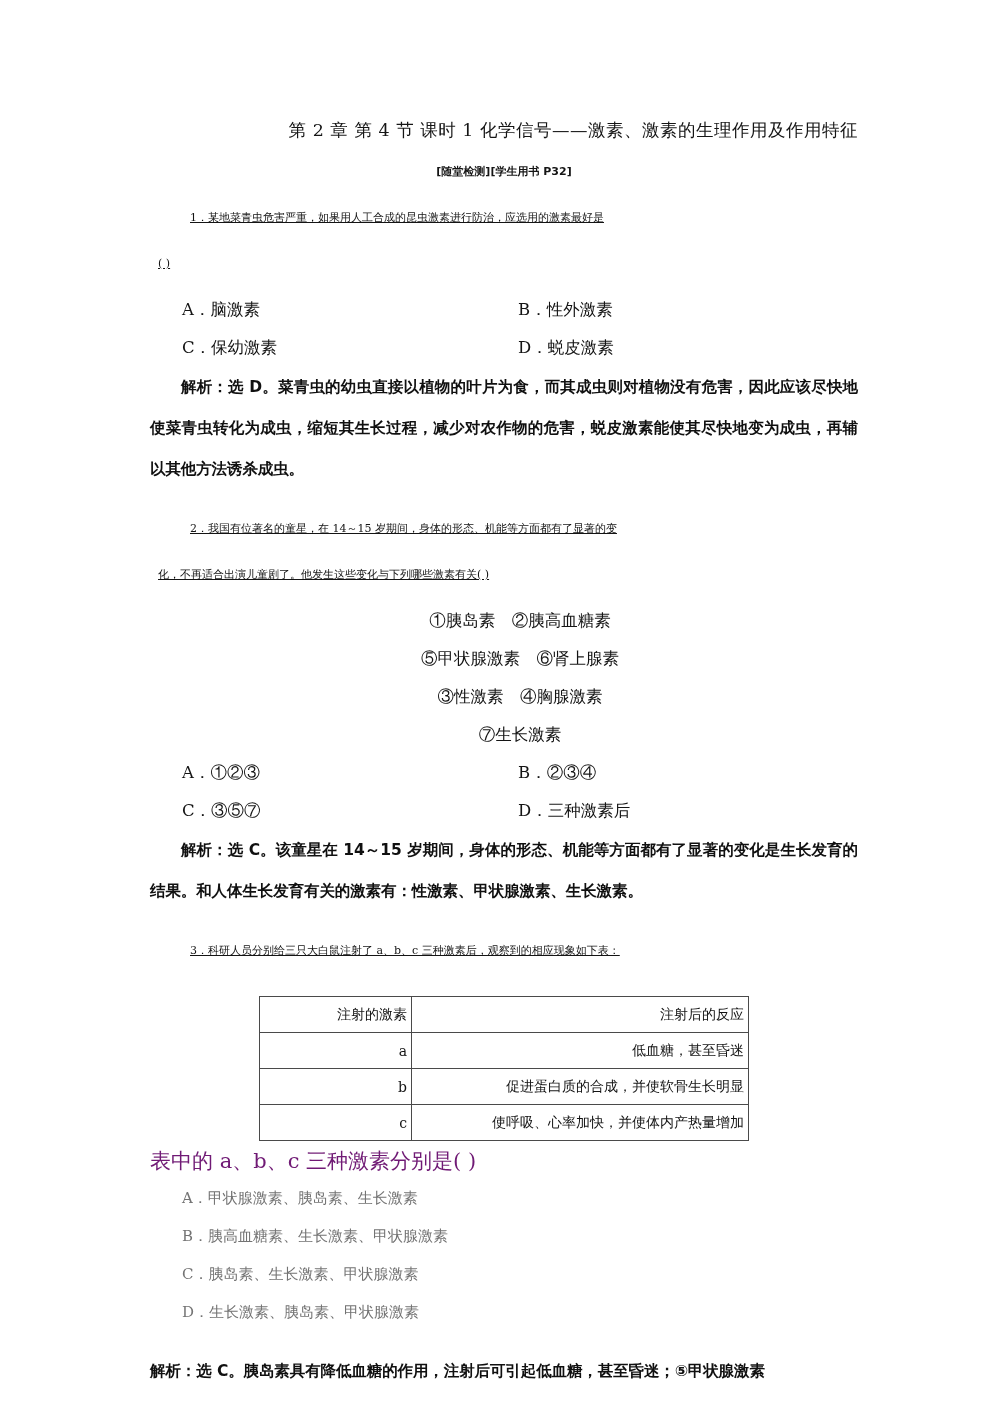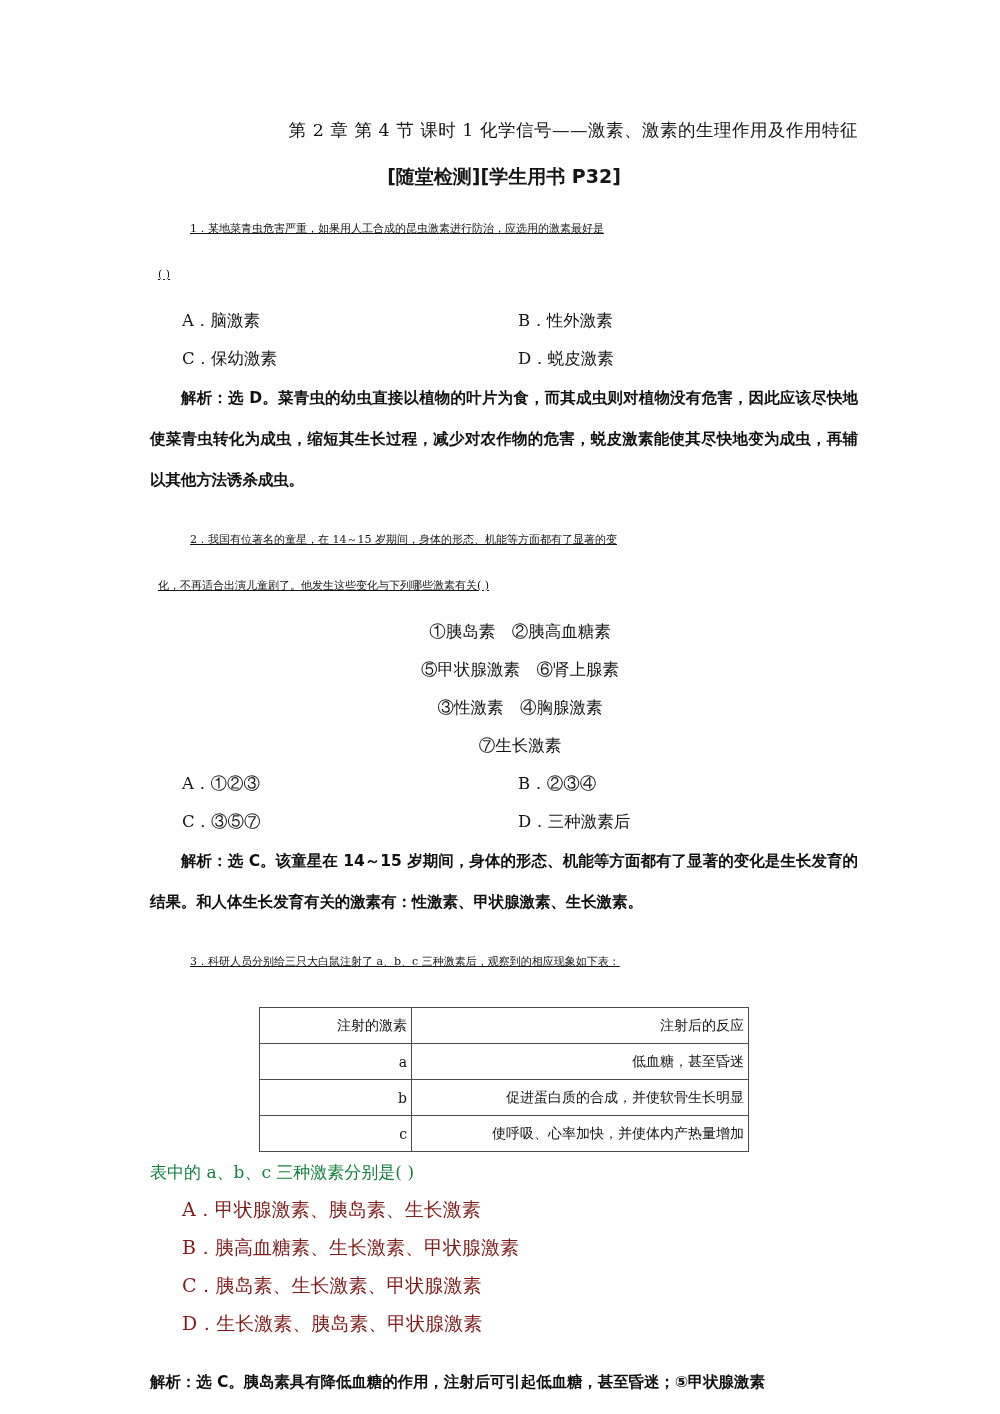--- a/index.html
+++ b/index.html
@@ -34,21 +34,21 @@
     text-align: right;
     font-family: "DejaVu Serif", "Liberation Serif", serif;
     font-size: 17.5px;
     letter-spacing: 0.5px;
     color: #151515;
     margin: 0 0 22px 0;
     white-space: nowrap;
   }
   .doc-subtitle {
     text-align: center;
-    font-size: 19px;
+    font-size: 11px;
     color: #151515;
     margin: 0 0 20px 0;
     font-family: "DejaVu Sans", "Liberation Sans", sans-serif;
     font-weight: 700;
   }
 
   
   .q-stem {
     font-size: 11px;
     line-height: 38px;
@@ -69,23 +69,23 @@
     color: #141414;
   }
   .opt-row .opt-b {
     position: absolute;
     left: 368px;
     top: 0;
   }
   .opt-single {
     height: 38px;
     line-height: 38px;
-    font-size: 19px;
+    font-size: 15px;
     padding-left: 32px;
-    color: #7f1d1d;
+    color: #737373;
   }
 
   .item-line {
     height: 38px;
     line-height: 38px;
     font-size: 16.5px;
     padding-left: 32px;
     color: #141414;
     white-space: pre;
     text-align: center;
@@ -122,24 +122,24 @@
     font-size: 14px;
     text-align: right;
     vertical-align: middle;
     color: #141414;
     padding: 0 4px;
   }
   table.react-table td.col-a { width: 143px; }
   table.react-table .mono { font-family: "DejaVu Serif", "Liberation Serif", serif; }
 
   .after-table {
-    font-size: 17px;
+    font-size: 21px;
     line-height: 36px;
     margin: 0;
-    color: #15803d;
+    color: #701a75;
   }
   .spacer-sm { height: 12px; }
   .spacer-md { height: 20px; }
 </style>
 </head>
 <body>
 
 <div class="page">
   <div class="content">
 

